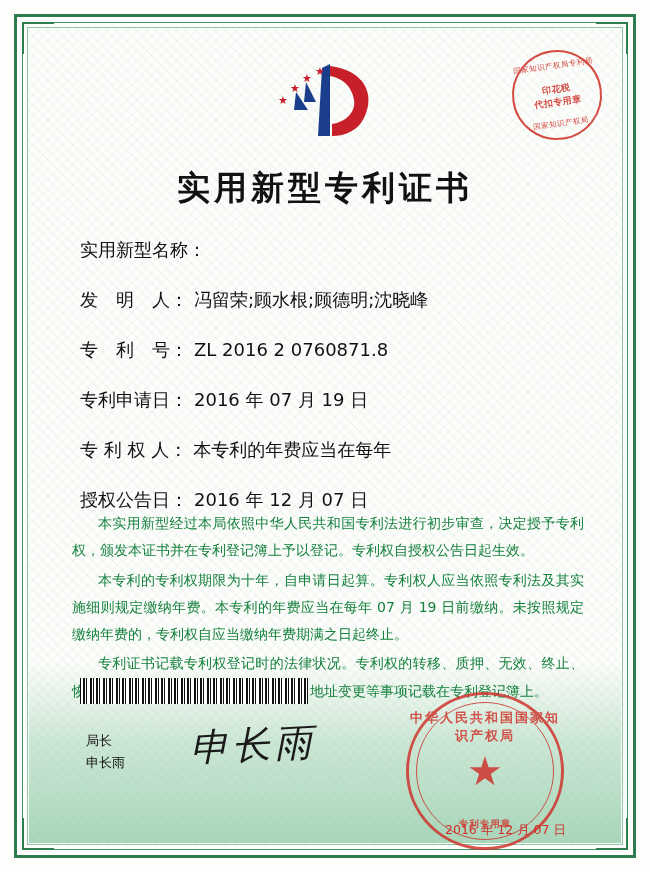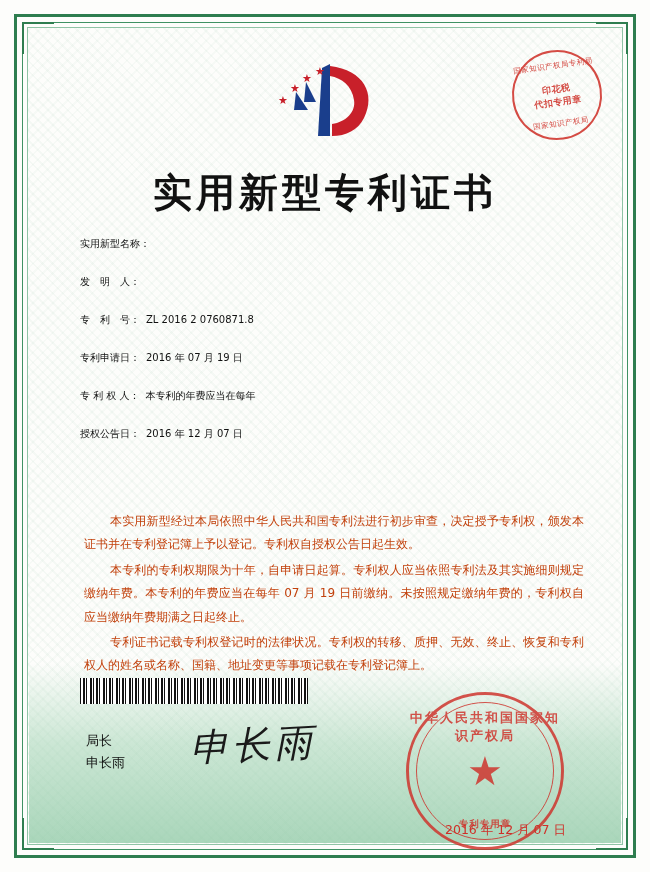--- a/index.html
+++ b/index.html
@@ -82,37 +82,37 @@
   .stamp-top .st-arc{
     top:9px;font-size:7.5px;
   }
   .stamp-top .st-mid1{top:32px;font-size:9px;font-weight:bold;}
   .stamp-top .st-mid2{top:45px;font-size:9px;font-weight:bold;}
   .stamp-top .st-bot{bottom:10px;font-size:7.5px;}
 
   
   .title{
     position:absolute;left:0;right:0;top:126px;text-align:center;
-    font-size:39px;font-weight:bold;letter-spacing:4px;color:#111;
+    font-size:33px;font-weight:bold;letter-spacing:4px;color:#111;
     font-family:Liberation Mono, monospace;
   }
 
   
   .fields{position:absolute;left:40px;right:20px;top:196px;}
   .fld{
     display:flex;align-items:baseline;
-    font-size:10px;color:#111;margin-bottom:23px;line-height:1.5;
+    font-size:18px;color:#111;margin-bottom:23px;line-height:1.5;
   }
   .fld .lab{white-space:pre;}
   .fld .val{margin-left:6px;}
 
   
   .body-text{
-    position:absolute;left:44px;right:26px;top:470px;
-    font-size:12px;color:#c2410c;line-height:1.95;text-align:justify;
+    position:absolute;left:32px;right:26px;top:470px;
+    font-size:14px;color:#15803d;line-height:1.95;text-align:justify;
   }
   .body-text p{margin:0 0 2px 0;text-indent:26px;}
 
   
   .barcode{
     position:absolute;left:40px;top:638px;
     width:228px;height:26px;
     background:
       repeating-linear-gradient(90deg,
         #111 0 1px, #fff 1px 3px,
@@ -208,20 +208,21 @@
     <div class="title">实用新型专利证书</div>
 
     <div class="fields">
 
       <div class="fld">
         <span class="lab">实用新型名称：</span>
       </div>
 
       <div class="fld">
         <span class="lab">发　明　人：</span>
+        <span class="val">冯留荣;顾水根;顾德明;沈晓峰</span>
       </div>
 
       <div class="fld">
         <span class="lab">专　利　号：</span>
         <span class="val">ZL 2016 2 0760871.8</span>
       </div>
 
       <div class="fld">
         <span class="lab">专利申请日：</span>
         <span class="val">2016 年 07 月 19 日</span>

